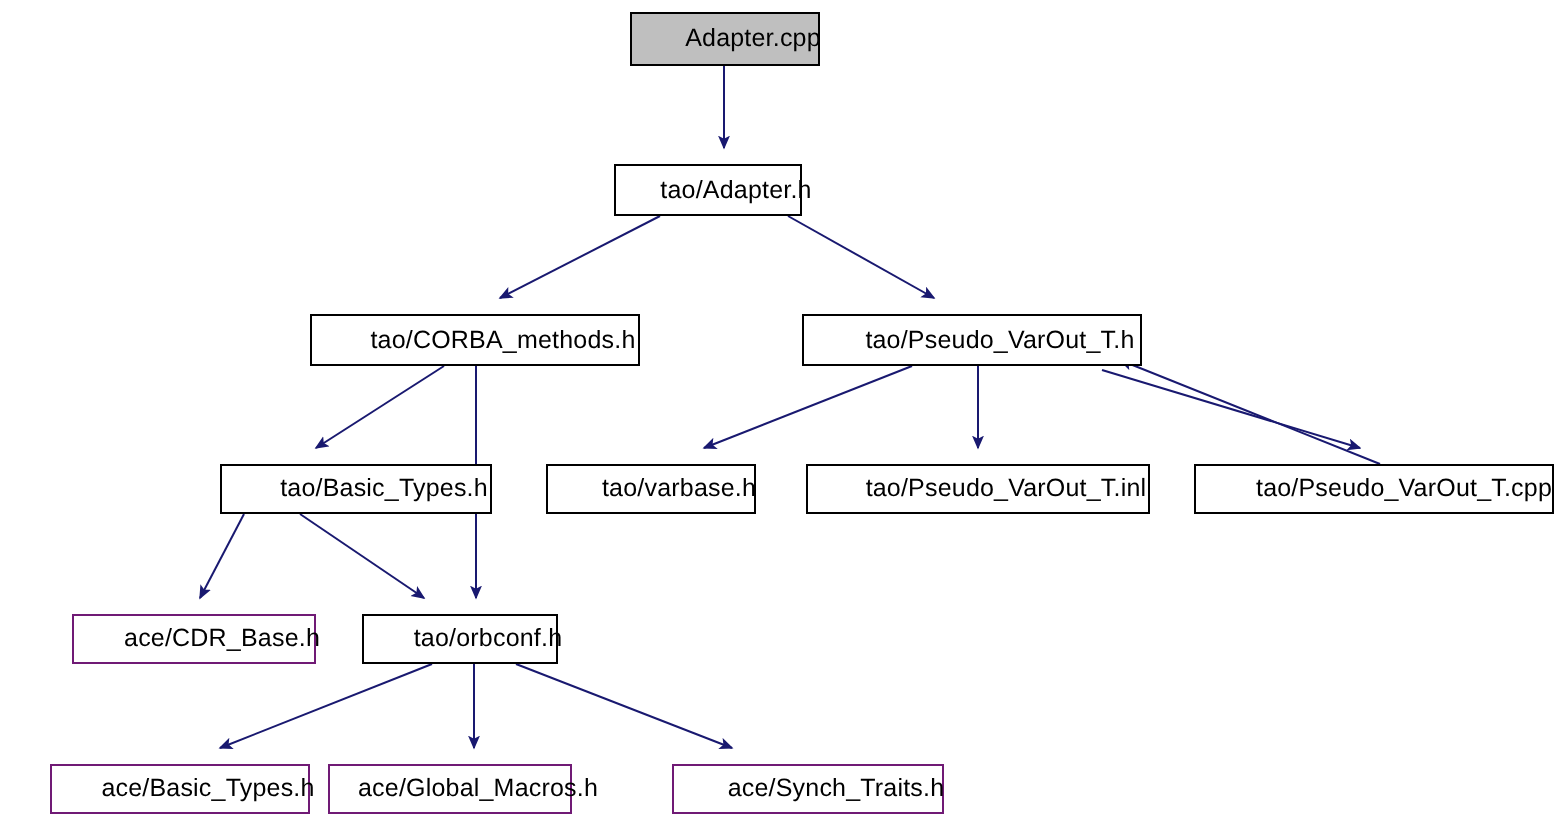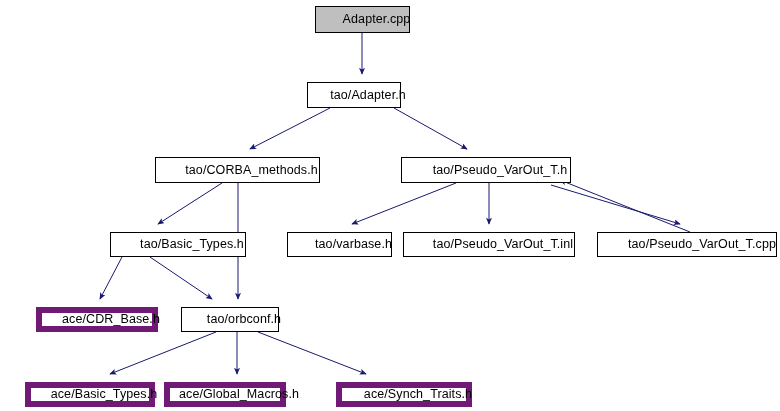--- a/index.html
+++ b/index.html
@@ -39,21 +39,21 @@
   .node-root {
     background: #bfbfbf;
     border: 1px solid #000000;
   }
   .node-tao {
     background: #ffffff;
     border: 1px solid #000000;
   }
   .node-ace {
     background: #ffffff;
-    border: 6px solid #701a75;
+    border: 1px solid #701a75;
   }
 </style>
 </head>
 <body>
 
 <div id="graph-canvas">
 
   <svg id="edge-layer" viewBox="0 0 780 411" width="780" height="411" xmlns="http://www.w3.org/2000/svg">
     <defs>
       <marker id="arrowhead" markerWidth="7" markerHeight="7" refX="6.2" refY="3" orient="auto" markerUnits="strokeWidth">
@@ -87,21 +87,21 @@
       </div>
       <div class="node node-tao" style="left: 155px; top: 157px; width: 165px; height: 26px;">
         <span>tao/CORBA_methods.h</span>
       </div>
       <div class="node node-tao" style="left: 401px; top: 157px; width: 170px; height: 26px;">
         <span>tao/Pseudo_VarOut_T.h</span>
       </div>
       <div class="node node-tao" style="left: 66px; top: 232px; width: 136px; height: 25px; margin-left: 44px;">
         <span>tao/Basic_Types.h</span>
       </div>
-      <div class="node node-tao" style="left: 273px; top: 232px; width: 105px; height: 25px; margin-left: 14px;">
+      <div class="node node-tao" style="left: 273px; top: 232px; width: 105px; height: 25px;">
         <span>tao/varbase.h</span>
       </div>
       <div class="node node-tao" style="left: 403px; top: 232px; width: 172px; height: 25px;">
         <span>tao/Pseudo_VarOut_T.inl</span>
       </div>
       <div class="node node-tao" style="left: 597px; top: 232px; width: 180px; height: 25px; justify-content: flex-end;">
         <span>tao/Pseudo_VarOut_T.cpp</span>
       </div>
       <div class="node node-ace" style="left: 36px; top: 307px; width: 122px; height: 25px;">
         <span>ace/CDR_Base.h</span>

